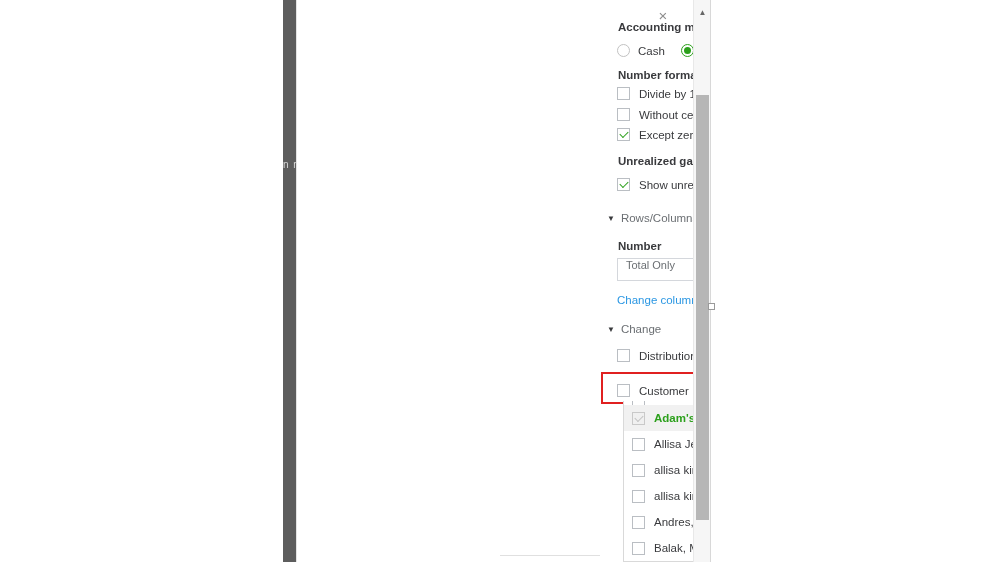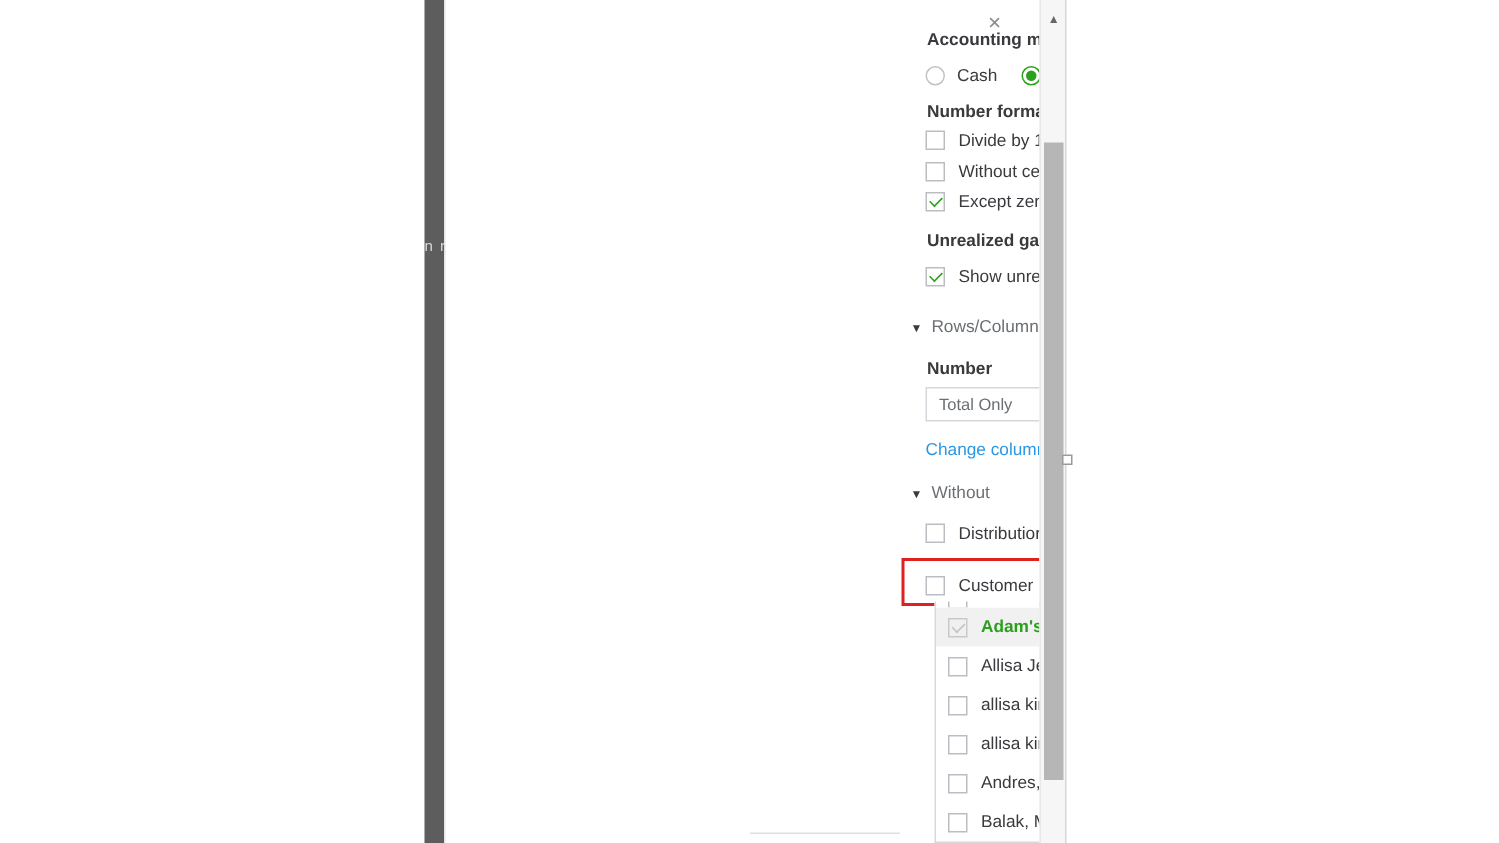--- a/index.html
+++ b/index.html
@@ -151,21 +151,21 @@
     border-left: 1.6px solid #c2c2c2;
     border-bottom: 1.6px solid #c2c2c2;
     transform: rotate(-45deg);
   }
 
   
   .sel {
     position: absolute;
     background: #ffffff;
     border: 1px solid #d4d7dc;
-    display: flex; align-items: center;
+    display: flex; 
     cursor: pointer;
   }
   .sel .val {
     flex: 1;
     padding-left: 8px;
     color: #6b6f73;
     font-size: 11px;
     white-space: nowrap;
     overflow: hidden;
   }
@@ -292,21 +292,21 @@
       <div class="field-label" style="left:321px; top:240px;">Number</div>
       <div class="sel" style="left:320px; top:258px; width:116px; height:23px;">
         <span class="val">Total Only</span>
 
       </div>
 
       <div class="link" style="left:320px; top:294px;">Change columns</div>
 
       <div class="disclosure" style="left:310px; top:323px;">
         <span class="tri">▼</span>
-        <span class="dtxt">Without</span>
+        <span class="dtxt">Change</span>
       </div>
 
       <div class="cb-row" style="left:320px; top:349px;">
         <span class="cb"></span>
         <span class="opt-text">Distribution Account</span>
       </div>
 
       <div class="cb-row" style="left:320px; top:384px;align-items:center;">
         <span class="cb"></span>
         <span class="opt-text">Customer</span>

